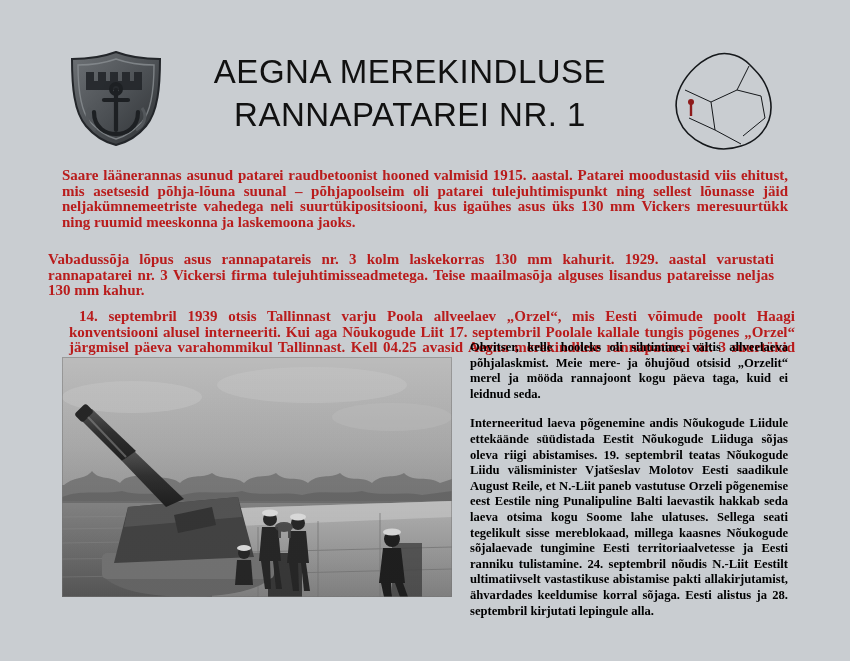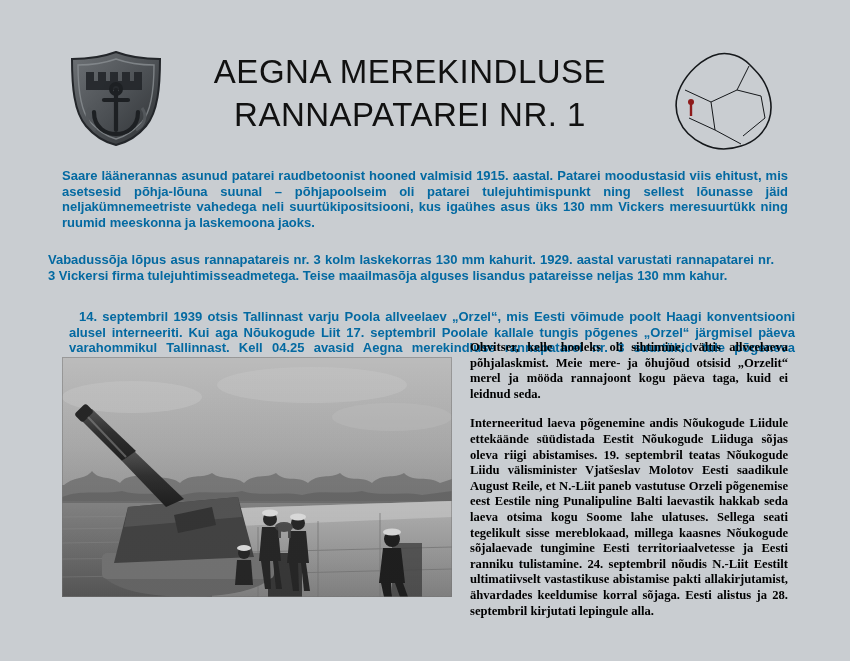--- a/index.html
+++ b/index.html
@@ -56,26 +56,26 @@
     position: absolute;
     left: 645px;
     top: 22px;
     width: 150px;
     height: 110px;
   }
 
   
   .para {
     position: absolute;
-    font-family: Liberation Sans, sans-serif;
+    font-family: Liberation Serif, serif;
     font-weight: bold;
-    font-size: 13px;
+    font-size: 15px;
     line-height: 15.6px;
     text-align: justify;
-    color: #0369a1;
+    color: #b91c1c;
   }
   .p1 { left: 62px; top: 168px;  width: 726px; }
   .p2 { left: 48px; top: 252px;  width: 726px; }
   .p3 { left: 69px; top: 309px;  width: 726px; }
   .p3 .indent { display: inline-block; width: 10px; }
 
   .col-right {
     position: absolute;
     left: 470px;
     top: 340px;

